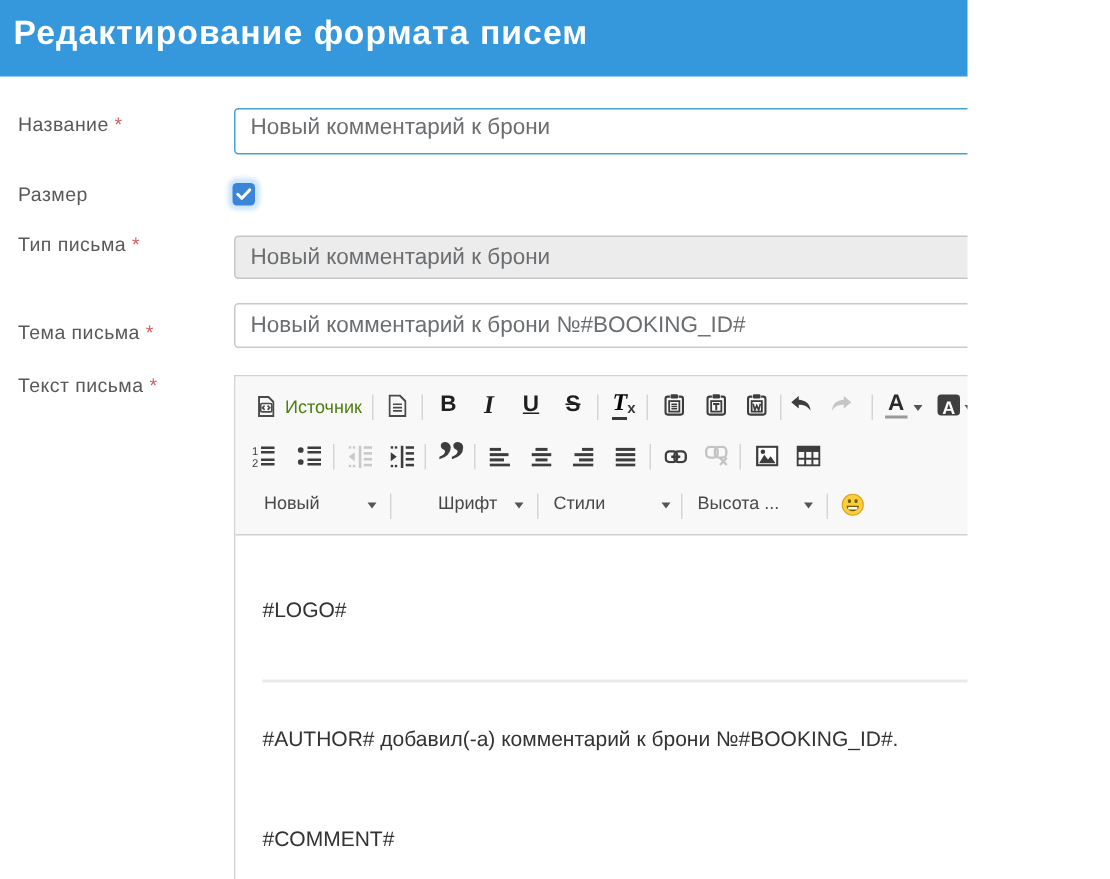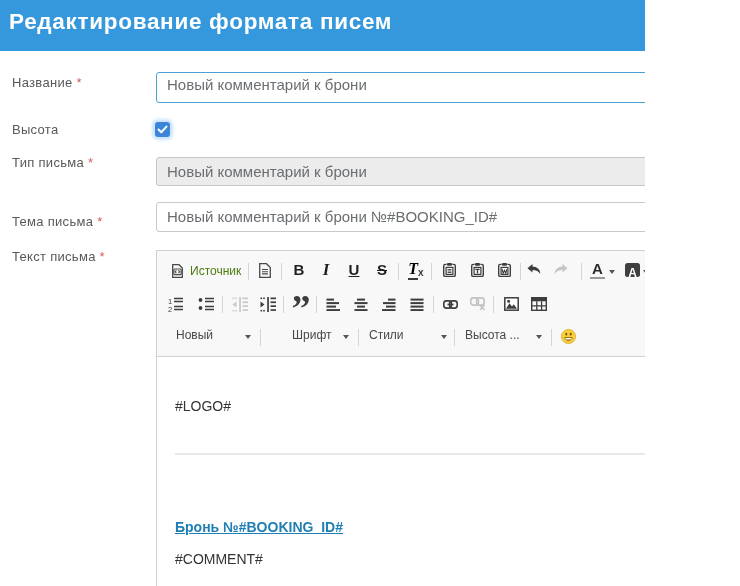--- a/index.html
+++ b/index.html
@@ -40,21 +40,21 @@
 </head>
 <body>
 <div id="page">
   <div id="hdr">
       <div class="t">Редактирование формата писем</div>
     </div>
 
   <div class="lbl" style="top:75px;">Название <span class="req">*</span></div>
   <div id="inp1" class="inp">Новый комментарий к брони</div>
 
-  <div class="lbl" style="top:121.5px;">Высота</div>
+  <div class="lbl" style="top:121.5px;">Размер</div>
   <div id="cb">
       <svg width="13" height="13" viewBox="0 0 13 13">
         <path d="M2.5 6.5 L5.2 9.2 L10.5 3.6" stroke="#fff" stroke-width="2" fill="none" stroke-linecap="round" stroke-linejoin="round"></path>
       </svg>
     </div>
 
   <div class="lbl" style="top:155.3px;">Тип письма <span class="req">*</span></div>
   <div id="inp2" class="inp">Новый комментарий к брони</div>
 
   <div class="lbl" style="top:202.2px;margin-top:12px;">Тема письма <span class="req">*</span></div>
@@ -280,17 +280,17 @@
             <circle cx="7.5" cy="7.5" r="7" fill="#fbcf3b" stroke="#d9a418" stroke-width="0.8"></circle>
             <rect x="4.3" y="3.8" width="2" height="2.6" rx="0.9" fill="#7a5c00"></rect>
             <rect x="8.7" y="3.8" width="2" height="2.6" rx="0.9" fill="#7a5c00"></rect>
             <path d="M3.4 8.2 h8.2 c0 2.2 -1.8 3.6 -4.1 3.6 c-2.3 0 -4.1 -1.4 -4.1 -3.6 Z" fill="#7a5c00"></path>
             <rect x="4.4" y="9" width="6.2" height="1.6" rx="0.5" fill="#fff"></rect>
           </svg></div>
     </div>
     <div id="content">
       <p style="top:40px;">#LOGO#</p>
       <div style="position:absolute;left:18px;top:95px;width:600px;height:2px;background:#e9e9e9;"></div>
-      <p style="top:161px;"><a class="bk">Бронь №#BOOKING_ID#</a></p>
+      <p style="top:126px;">#AUTHOR# добавил(-а) комментарий к брони №#BOOKING_ID#.</p>
       <p style="top:193px;">#COMMENT#</p>
     </div>
   </div>
 </div>
 
 </body></html>

